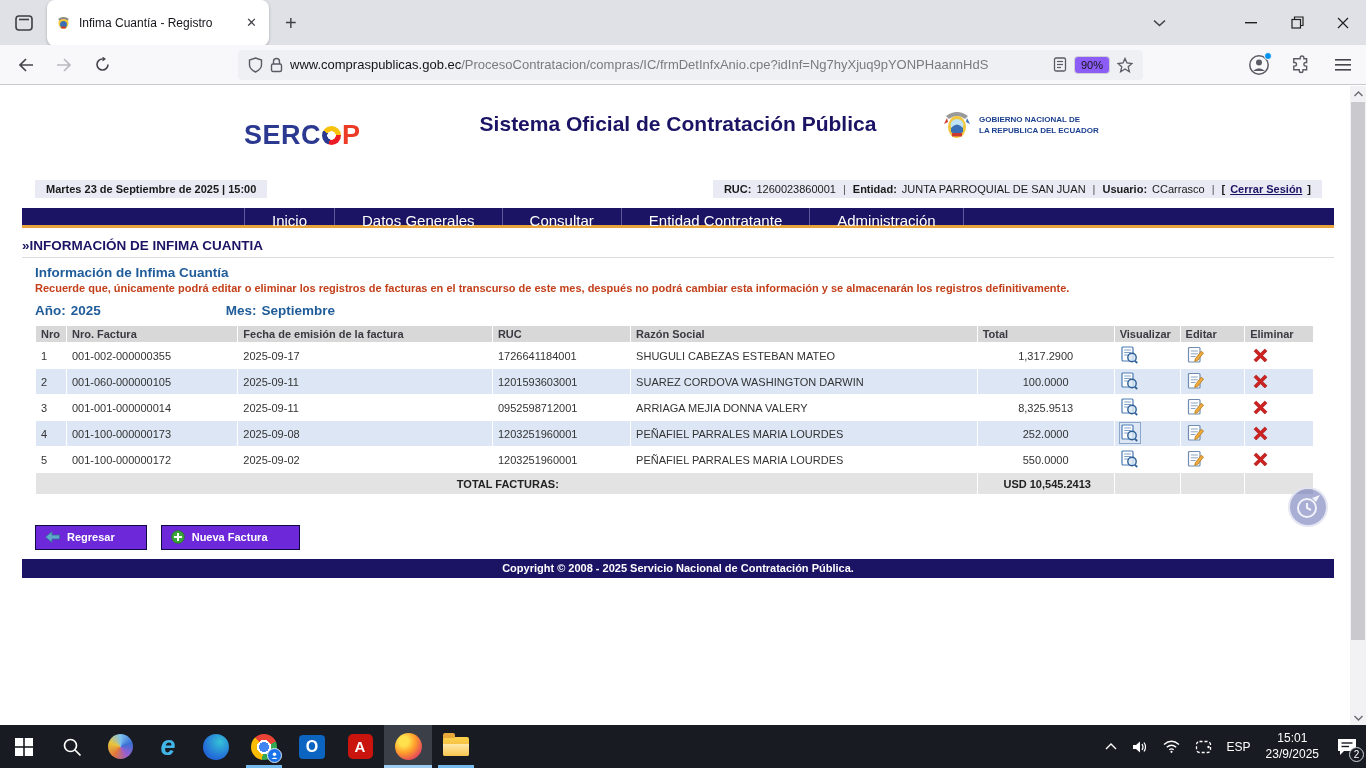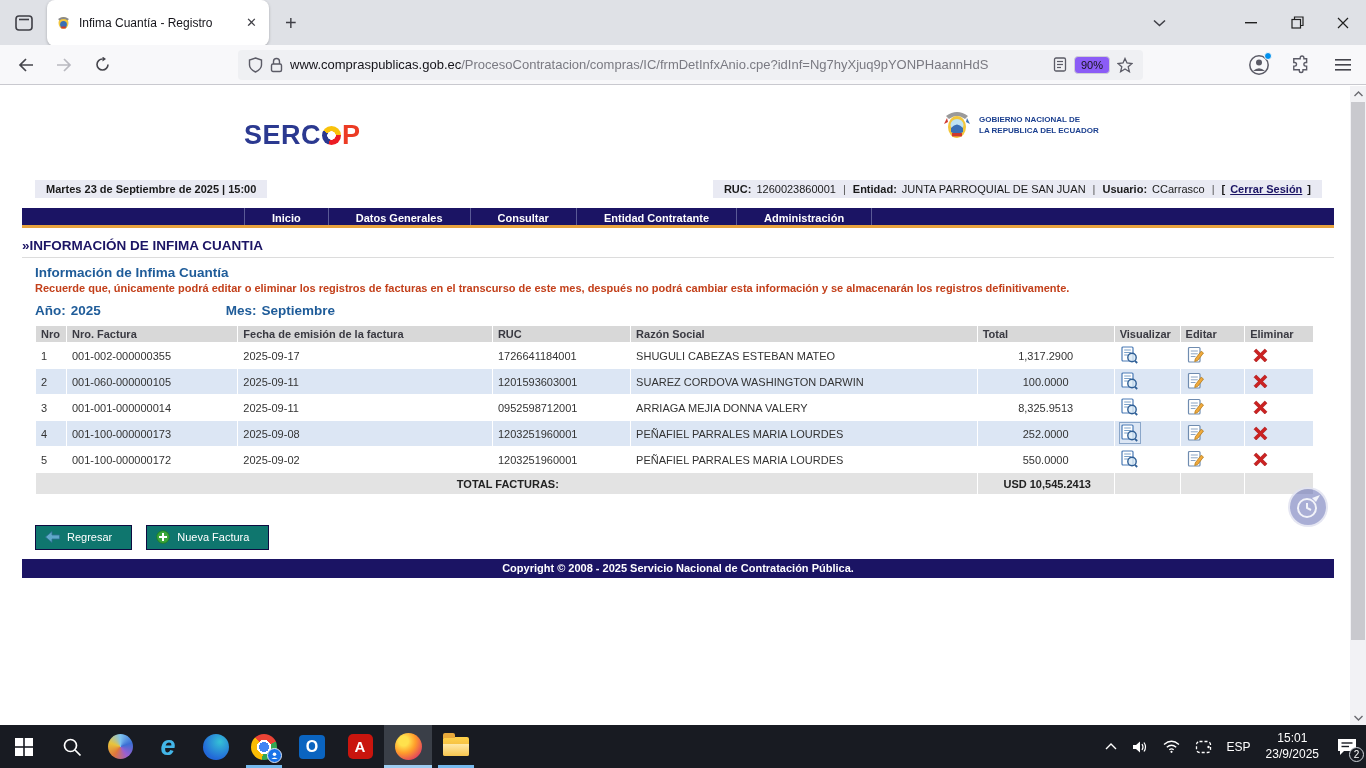--- a/index.html
+++ b/index.html
@@ -76,21 +76,21 @@
     margin-right:12px; background:#e9eaf3; padding:3px 11px;
     font-size:11px; color:#1a1a1a; display:flex; gap:5px; align-items:center;
   }
   .userbox b { font-weight:bold; }
   .sep { color:#555; padding:0 2px; }
   .logout-link { font-weight:bold; color:#1b1464; text-decoration:underline; cursor:pointer; }
   .bracket { font-weight:bold; color:#1a1a1a; }
 
   .mainnav { margin-top:10px; background:#1b1464; height:20px; border-bottom:3px solid #e8a33d; display:flex; padding-left:222px; }
   .nav-item {
-    color:#fff; font-weight:bold; font-size:11px; padding:4px 27px 0;
+    color:#fff; font-weight:normal; font-size:15px; padding:4px 27px 0;
     border-left:1px solid #5a5a96; cursor:pointer; height:100%;
   }
   .nav-item:last-child { border-right:1px solid #5a5a96; }
 
   .breadcrumb-bar { margin-top:9px; border-bottom:1px solid #dcdcdc; padding:1px 0 4px; font-size:13.5px; font-weight:bold; color:#1b1464; }
   .section-title { margin:7px 0 1px 13px; font-size:13.5px; font-weight:bold; color:#1f5c99; }
   .warning-text { margin:2px 0 0 13px; font-size:11px; font-weight:bold; color:#c3401b; }
   .year-line { display:flex; margin:9px 0 7px 13px; font-size:13.5px; font-weight:bold; color:#1f5c99; }
   .year-item { display:flex; gap:5px; }
   .year-item.mes { margin-left:125px; }
@@ -103,22 +103,22 @@
   table.facturas td { padding:2px 5px; height:21px; vertical-align:middle; }
   tr.row-odd td { background:#fff; }
   tr.row-even td { background:#dce6f4; }
   td.num, th.num { text-align:center; }
   tr.total-row td { background:#e3e3e3; font-weight:bold; color:#222;padding-left:8px; }
   .icon-btn { display:inline-flex; align-items:center; justify-content:center; width:20px; height:20px; cursor:pointer; }
   .icon-btn.focused { outline:1px solid #8aa6c9; }
 
   .action-buttons { display:flex; gap:14px; margin:30px 0 0 13px; }
   .btn {
-    background:#0f766e; border:1px solid #0e0a40; color:#fff; font-weight:normal; font-size:11px;
-    padding:4px 19px 5px 9px; display:flex; align-items:center; gap:7px; cursor:pointer;
+    background:#6d28d9; border:1px solid #0e0a40; color:#fff; font-weight:bold; font-size:11px;
+    padding:4px 31px 5px 9px; display:flex; align-items:center; gap:7px; cursor:pointer;
   }
   .btn .bicon { display:inline-flex; }
 
   .page-footer { margin-top:9px; background:#1b1464; color:#fff; font-weight:bold; font-size:11px; text-align:center; padding:3px 10px 4px; }
 
   .float-widget {
     position:absolute; left:1288px; top:401px; width:40px; height:40px; border-radius:50%;
     background:rgba(98,108,178,.55); border:2px solid rgba(255,255,255,.7);
     display:flex; align-items:center; justify-content:center;
   }
@@ -285,20 +285,21 @@
 <div class="viewport">
 
   <div class="page">
 
     <div class="page-header">
       <div class="sercop-logo">
         <span>SERC</span>
           <span class="sercop-o"></span>
           <span class="sercop-p">P</span>
       </div>
+      <div class="page-title">Sistema Oficial de Contratación Pública</div>
       <div class="gov-logo">
         <span>
           <svg width="30" height="34" viewBox="0 0 30 34">
               <path d="M4 8 Q15 0 26 8 L23 11 Q15 5 7 11 Z" fill="#9a9a9a"></path>
               <ellipse cx="15" cy="19" rx="9" ry="11" fill="#f3c73c"></ellipse>
               <ellipse cx="15" cy="17" rx="6.5" ry="6" fill="#bfe3f2"></ellipse>
               <path d="M9 20 Q15 13 21 20 L21 24 Q15 28 9 24 Z" fill="#3a6fb5"></path>
               <rect x="10" y="25" width="10" height="3.4" fill="#cf3a2e"></rect>
               <path d="M5 10 L2 16 L6 14 Z" fill="#cf3a2e"></path>
               <path d="M25 10 L28 16 L24 14 Z" fill="#3a6fb5"></path>

